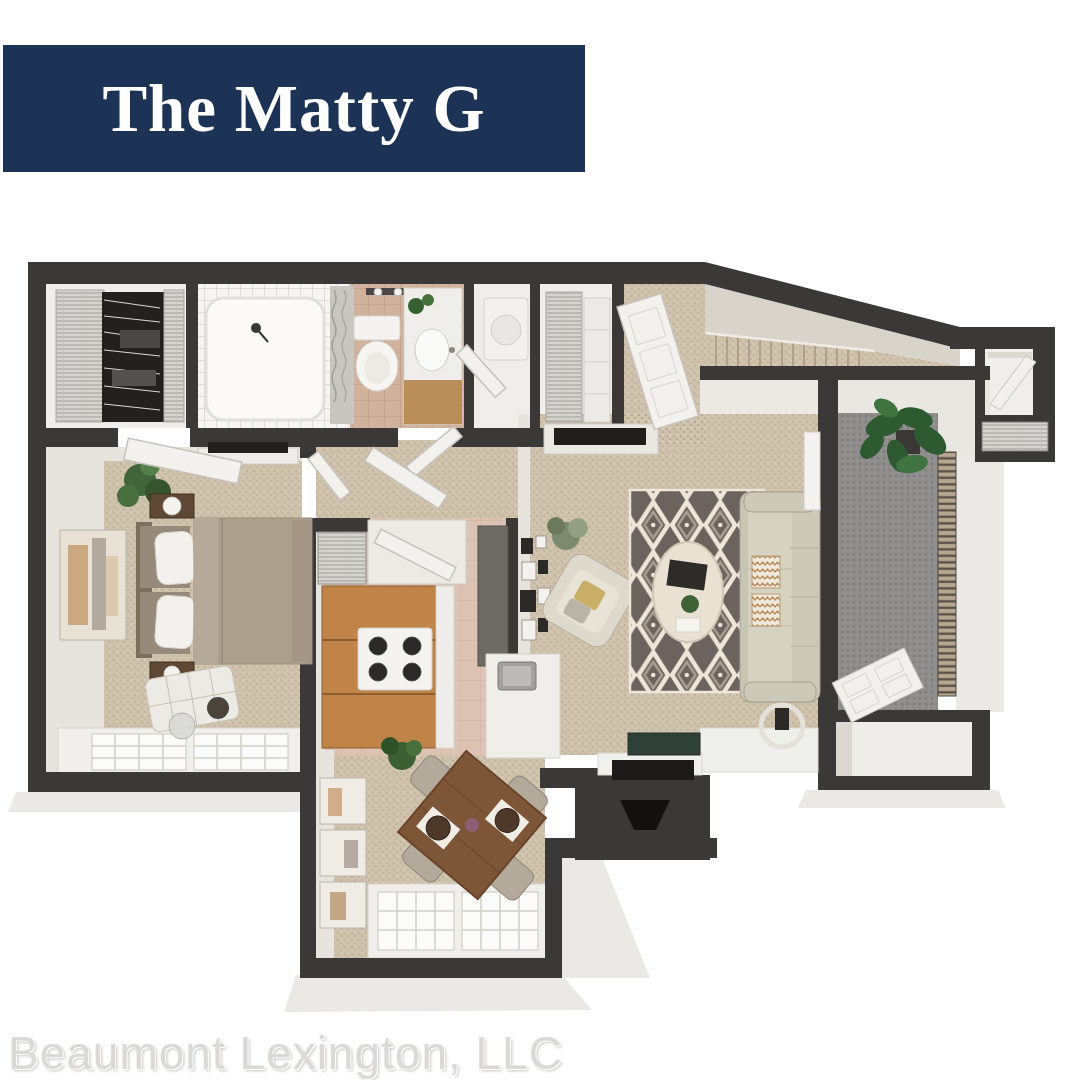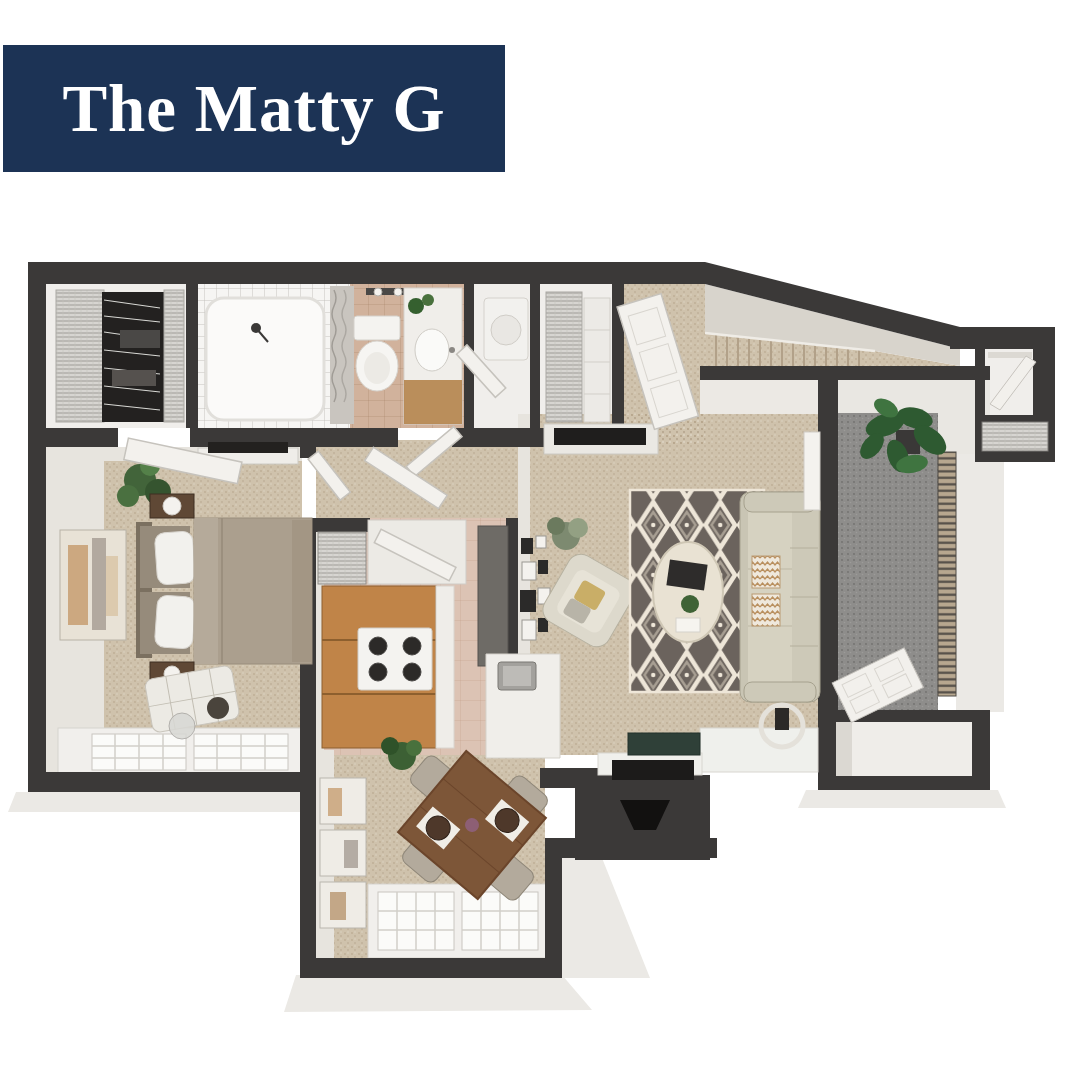--- a/index.html
+++ b/index.html
@@ -1,18 +1,18 @@
 <!DOCTYPE html>
 <html style="--banner-bg: #1c3355; --banner-text: #ffffff; --footer-text: #dbd9d8; --wall: #3b3938; --wall-face: #e7e4de; --carpet: #cfc2ac; --bath-tile: #d1b29c; --kitchen-tile: #dcc3b4; --white-floor: #f0eeeb; --balcony-floor: #8e8d8b; --wood-cabinet: #c08448; --wood-table: #7d5638; --rug-dark: #6b635d; --rug-cream: #eee6d8; --sofa: #c9c5b4; --plant-green: #35602f; --appliance-white: #f4f3f0;"><head>
 <meta charset="utf-8">
 <style>
   html,body{margin:0;padding:0;background:#ffffff;}
   .canvas{position:relative;width:1080px;height:1080px;background:#ffffff;overflow:hidden;
           font-family:"Liberation Sans",sans-serif;}
-  .banner{position:absolute;left:3px;top:45px;width:502px;height:127px;
+  .banner{position:absolute;left:3px;top:45px;width:582px;height:127px;
           background:var(--banner-bg);display:flex;align-items:center;justify-content:center;}
   .banner h1{margin:0;color:var(--banner-text);font-family:"Liberation Serif",serif;
              font-weight:700;font-size:67px;letter-spacing:1px;white-space:nowrap;}
   .footer{position:absolute;left:8px;top:1026px;font-size:46px;letter-spacing:1px;
           color:var(--footer-text);
           text-shadow:1px 1px 0 #ffffff,2px 2px 3px rgba(150,148,146,0.55);white-space:nowrap;}
   svg.plan{position:absolute;left:0;top:0;}
 </style>
 </head>
 <body>
@@ -463,13 +463,14 @@
       <rect x="380" y="530" width="84" height="15" transform="rotate(27 382 532)"></rect>
       <rect x="316" y="452" width="52" height="13" transform="rotate(52 318 454)"></rect>
     </g>
     <g stroke="#d8d5cf" stroke-width="1" transform="rotate(-17 640 300)">
       <rect x="624" y="312" width="30" height="30" fill="none"></rect>
       <rect x="624" y="350" width="30" height="30" fill="none"></rect>
       <rect x="624" y="388" width="30" height="30" fill="none"></rect>
     </g>
   </svg>
 
+  <div class="footer">Beaumont Lexington, LLC</div>
 </div>
 
 </body></html>

